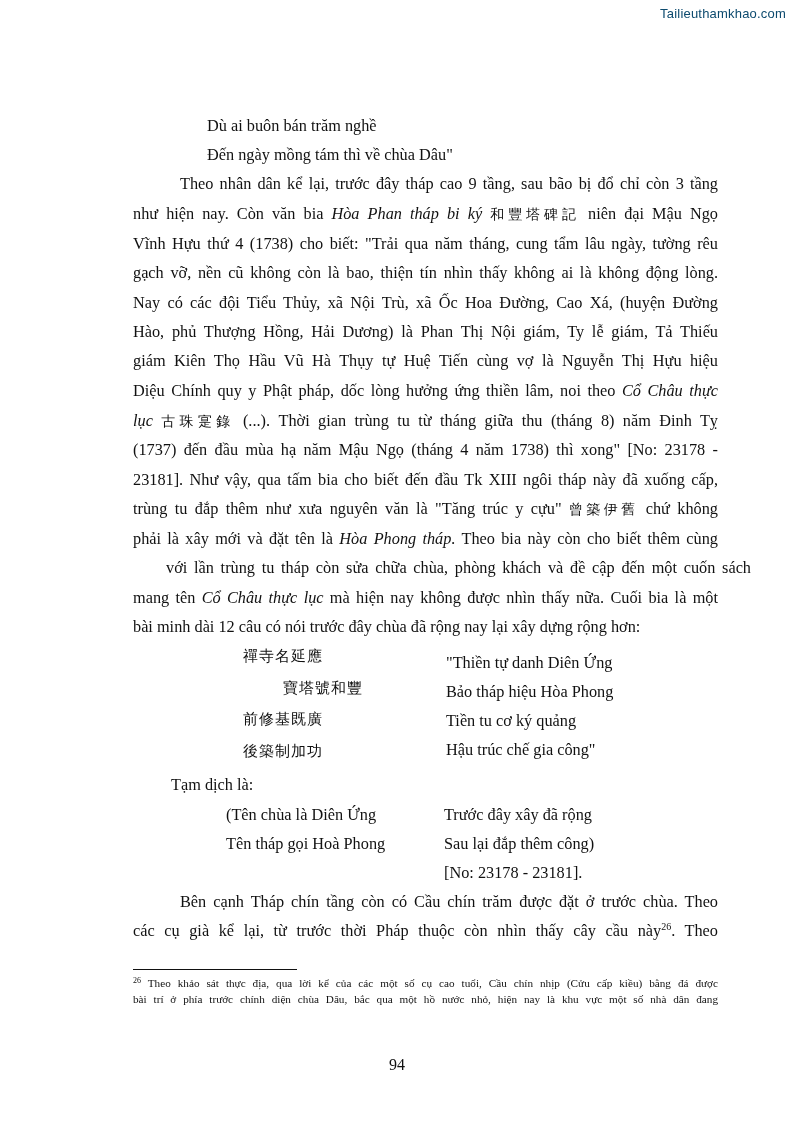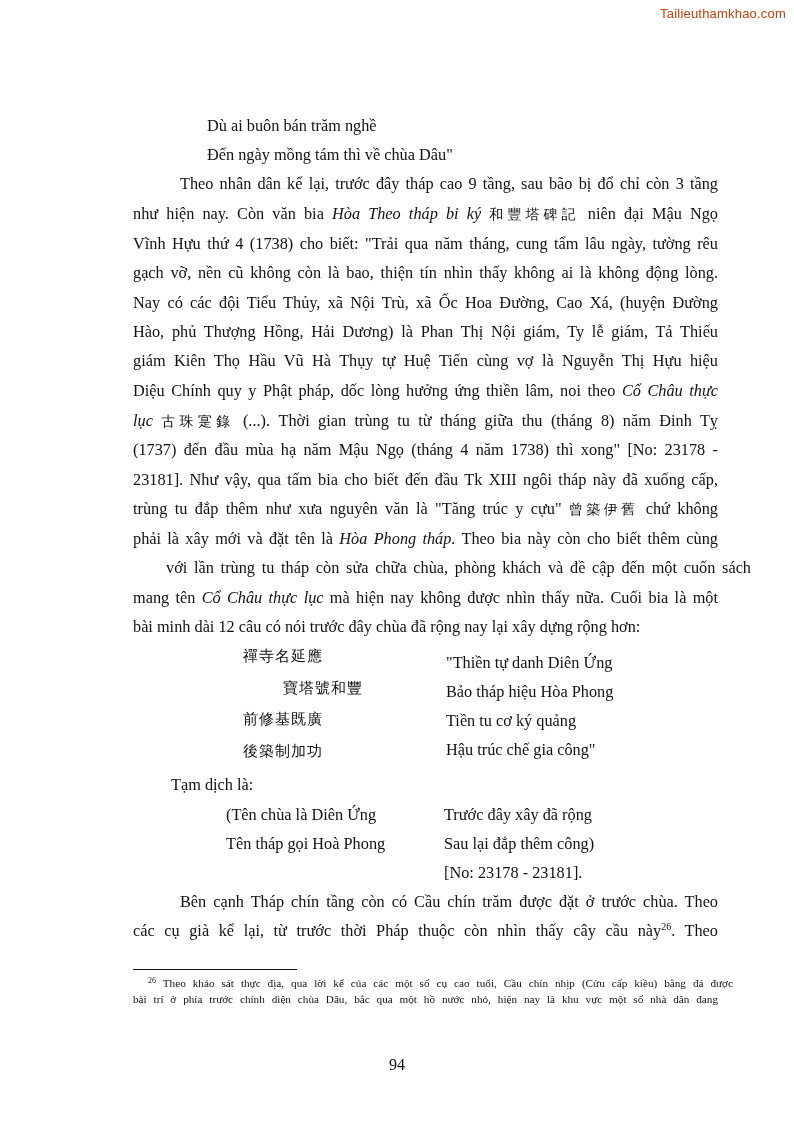--- a/index.html
+++ b/index.html
@@ -1,40 +1,40 @@
 <!DOCTYPE html>
 <html><head>
 <meta charset="utf-8">
 <style>
   html, body { margin:0; padding:0; background:#ffffff; }
   body { width:794px; height:1123px; position:relative; overflow:hidden;
          font-family:"Liberation Serif", "DejaVu Serif", serif; color:#111; }
   .watermark { position:absolute; top:6px; right:8px; font-family:"Liberation Sans", sans-serif;
-               font-size:13px; color:#c2410c; letter-spacing:0.2px; }
+               font-size:13px; color:#0c4a6e; letter-spacing:0.2px; }
   .line { position:absolute; font-size:16.3px; white-space:nowrap; line-height:20px; }
   .just { left:133px; width:585px; text-align:justify; text-align-last:justify; }
   .plain { left:133px; }
   i { font-style:italic; }
   .cjk { font-family:Liberation Mono, monospace; font-size:14px; }
   sup { font-size:10px; vertical-align:6px; line-height:0; }
   .fn-rule { position:absolute; left:133px; top:969px; width:164px; border-top:1px solid #111; }
   .fn { position:absolute; left:133px; width:585px; font-size:11.2px; line-height:14px;
         text-align:justify; text-align-last:justify; white-space:nowrap; }
   .pagenum { position:absolute; top:1056px; left:0; width:794px; text-align:center; font-size:16px; }
 </style>
 </head>
 <body>
 
 <div class="watermark">Tailieuthamkhao.com</div>
 
 <div class="line" style="left:207px; top:116px;">Dù ai buôn bán trăm nghề</div>
 <div class="line" style="left:207px; top:145px;">Đến ngày mồng tám thì về chùa Dâu"</div>
 
 <div class="line" style="left:180px; width:538px; top:174px; text-align:justify; text-align-last:justify;">Theo nhân dân kể lại, trước đây tháp cao 9 tầng, sau bão bị đổ chỉ còn 3 tầng</div>
-<div class="line just" style="top:204px;"><span>như hiện nay. Còn văn bia </span><i>Hòa Theo tháp bi ký</i> <span class="cjk">和豐塔碑記</span><span> niên đại Mậu Ngọ</span></div>
+<div class="line just" style="top:204px;"><span>như hiện nay. Còn văn bia </span><i>Hòa Phan tháp bi ký</i> <span class="cjk">和豐塔碑記</span><span> niên đại Mậu Ngọ</span></div>
 <div class="line just" style="top:234px;">Vĩnh Hựu thứ 4 (1738) cho biết: "Trải qua năm tháng, cung tẩm lâu ngày, tường rêu</div>
 <div class="line just" style="top:263px;">gạch vỡ, nền cũ không còn là bao, thiện tín nhìn thấy không ai là không động lòng.</div>
 <div class="line just" style="top:293px;">Nay có các đội Tiểu Thủy, xã Nội Trù, xã Ốc Hoa Đường, Cao Xá, (huyện Đường</div>
 <div class="line just" style="top:322px;">Hào, phủ Thượng Hồng, Hải Dương) là Phan Thị Nội giám, Ty lễ giám, Tả Thiếu</div>
 <div class="line just" style="top:351px;">giám Kiên Thọ Hầu Vũ Hà Thụy tự Huệ Tiến cùng vợ là Nguyễn Thị Hựu hiệu</div>
 <div class="line just" style="top:381px;"><span>Diệu Chính quy y Phật pháp, dốc lòng hưởng ứng thiền lâm, noi theo </span><i>Cổ Châu thực</i></div>
 <div class="line just" style="top:411px;"><i>lục</i> <span class="cjk">古珠寔錄</span><span> (...). Thời gian trùng tu từ tháng giữa thu (tháng 8) năm Đinh Tỵ</span></div>
 <div class="line just" style="top:440px;">(1737) đến đầu mùa hạ năm Mậu Ngọ (tháng 4 năm 1738) thì xong" [No: 23178 -</div>
 <div class="line just" style="top:470px;">23181]. Như vậy, qua tấm bia cho biết đến đầu Tk XIII ngôi tháp này đã xuống cấp,</div>
 <div class="line just" style="top:499px;"><span>trùng tu đắp thêm như xưa nguyên văn là "Tăng trúc y cựu" </span><span class="cjk">曾築伊舊</span><span> chứ không</span></div>
@@ -57,16 +57,16 @@
 <div class="line" style="left:226px; top:805px;">(Tên chùa là Diên Ứng</div>
 <div class="line" style="left:226px; top:834px;">Tên tháp gọi Hoà Phong</div>
 <div class="line" style="left:444px; top:805px;">Trước đây xây đã rộng</div>
 <div class="line" style="left:444px; top:834px;">Sau lại đắp thêm công)</div>
 <div class="line" style="left:444px; top:863px;">[No: 23178 - 23181].</div>
 
 <div class="line" style="left:180px; width:538px; top:892px; text-align:justify; text-align-last:justify;">Bên cạnh Tháp chín tầng còn có Cầu chín trăm được đặt ở trước chùa. Theo</div>
 <div class="line just" style="top:921px;"><span>các cụ già kể lại, từ trước thời Pháp thuộc còn nhìn thấy cây cầu này</span><sup>26</sup><span>. Theo</span></div>
 
 <div class="fn-rule"></div>
-<div class="fn" style="top:976px;margin-left:15px;"><sup style="font-size:8px; vertical-align:4px;">26</sup><span> Theo khảo sát thực địa, qua lời kể của các một số cụ cao tuổi, Cầu chín nhịp (Cửu cấp kiều) bằng đá được</span></div>
+<div class="fn" style="top:976px;"><sup style="font-size:8px; vertical-align:4px;">26</sup><span> Theo khảo sát thực địa, qua lời kể của các một số cụ cao tuổi, Cầu chín nhịp (Cửu cấp kiều) bằng đá được</span></div>
 <div class="fn" style="top:992px;">bài trí ở  phía trước chính diện chùa Dâu, bắc qua một hồ nước nhỏ, hiện nay là khu vực một số nhà dân đang</div>
 
 <div class="pagenum">94</div>
 
 </body></html>

